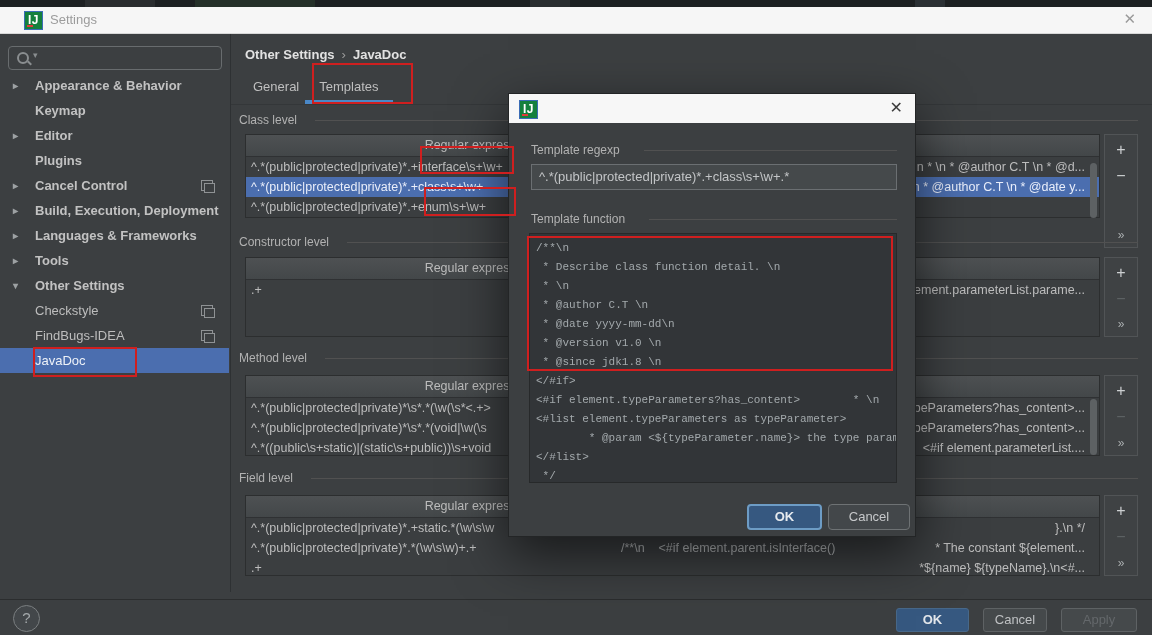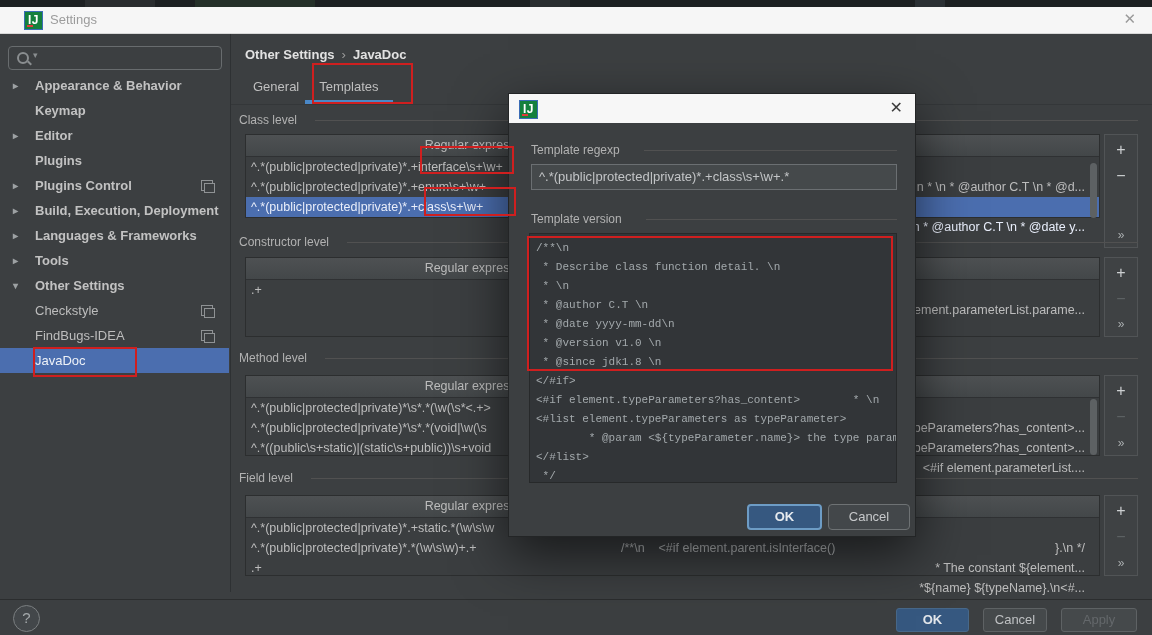--- a/index.html
+++ b/index.html
@@ -44,21 +44,21 @@
   .tab{position:relative;font-size:13px;color:#bfbfbf;padding:0 6px;height:22px;line-height:22px;cursor:default;}
   .tab.active::after{content:"";position:absolute;left:-8px;right:-8px;bottom:-6px;height:4px;background:#4a88c7;}
   .tab-strip-line{position:absolute;left:231px;right:0;top:97px;height:1px;background:#343739;}
 
   
   .sec-label{position:absolute;left:239px;font-size:12px;color:#b2b2b2;white-space:nowrap;}
   .sec-line{position:absolute;height:1px;background:#515151;right:14px;}
   .tbl{position:absolute;left:245px;width:855px;background:#3b3e40;border:1px solid #2c2e2f;box-sizing:border-box;}
   .tbl-head{height:21px;background:linear-gradient(#4e5153,#434749);border-bottom:1px solid #2f3133;position:relative;}
   .tbl-head-text{position:absolute;left:0;width:465px;text-align:center;font-size:12.5px;color:#bcbcbc;line-height:21px;}
-  .tbl-row{height:20px;line-height:20px;display:flex;font-size:12.5px;color:#bdbdbd;position:relative;white-space:nowrap;flex-direction:column;}
+  .tbl-row{height:20px;line-height:20px;display:flex;font-size:12.5px;color:#bdbdbd;position:relative;white-space:nowrap;}
   .tbl-row.sel{background:#4b6eaf;color:#e9eefb;}
   .rx{padding-left:5px;flex:none;white-space:pre;}
   .tpl{margin-left:auto;padding-right:14px;white-space:pre;}
   .tpl-mid{position:absolute;left:375px;white-space:pre;color:#b3b6b8;}
   .thumb{position:absolute;right:2px;width:7px;background:#5d6163;border-radius:4px;}
   .side-panel{position:absolute;left:1104px;width:34px;background:#3f4244;border:1px solid #515456;
     box-sizing:border-box;display:flex;flex-direction:column;align-items:center;}
   .sbtn{width:100%;text-align:center;color:#cdd0d2;font-size:16px;height:30px;line-height:30px;cursor:default;}
   .sbtn.minus{height:26px;line-height:22px;}
   .sbtn.dim{color:#5f6365;}
@@ -134,21 +134,21 @@
         <div class="tree-item bold">
           <span class="arrow">▸</span>
           <span class="tree-label">Editor</span>
         </div>
         <div class="tree-item bold">
           <span class="arrow"></span>
           <span class="tree-label">Plugins</span>
         </div>
         <div class="tree-item bold">
           <span class="arrow">▸</span>
-          <span class="tree-label">Plugins Control</span>
+          <span class="tree-label">Cancel Control</span>
           <span class="badge"></span>
         </div>
         <div class="tree-item bold">
           <span class="arrow">▸</span>
           <span class="tree-label">Build, Execution, Deployment</span>
         </div>
         <div class="tree-item bold">
           <span class="arrow">▸</span>
           <span class="tree-label">Languages &amp; Frameworks</span>
         </div>
@@ -190,27 +190,27 @@
       <div class="sec-label" style="top: 106px;">Class level</div>
       <div class="sec-line" style="top: 113px; left: 315px;"></div>
       <div class="tbl" style="top: 127px; height: 84px;">
         <div class="tbl-head">
           <span class="tbl-head-text">Regular expression</span>
         </div>
         <div class="tbl-row">
           <span class="rx">^.*(public|protected|private)*.+interface\s+\w+</span>
           <span class="tpl">n * \n * @author C.T \n * @d...</span>
         </div>
-        <div class="tbl-row">
-          <span class="rx">^.*(public|protected|private)*.+enum\s+\w+</span>
-          <span class="tpl"></span>
-        </div>
         <div class="tbl-row sel">
           <span class="rx">^.*(public|protected|private)*.+class\s+\w+</span>
           <span class="tpl">n * @author C.T \n * @date y...</span>
+        </div>
+        <div class="tbl-row">
+          <span class="rx">^.*(public|protected|private)*.+enum\s+\w+</span>
+          <span class="tpl"></span>
         </div>
         <div class="thumb" style="top: 28px; height: 55px;"></div>
       </div>
       <div class="side-panel" style="top: 127px; height: 114px;">
         <div class="sbtn plus">+</div>
         <div class="sbtn minus">−</div>
         <div class="sbtn more">»</div>
       </div>
       <div class="sec-label" style="top: 228px;">Constructor level</div>
       <div class="sec-line" style="top: 235px; left: 347px;"></div>
@@ -291,21 +291,21 @@
   <div class="dlg-title">
     <span class="app-logo">IJ</span>
     <span class="dlg-close">✕</span>
   </div>
   <div class="dlg-sec regexp">
     <span>Template regexp</span>
     <span class="line"></span>
   </div>
   <div class="dlg-field">^.*(public|protected|private)*.+class\s+\w+.*</div>
   <div class="dlg-sec content">
-    <span>Template version</span>
+    <span>Template function</span>
     <span class="line"></span>
   </div>
   <div class="dlg-code">
       <div class="code-line">/**\n</div>
       <div class="code-line"> * Describe class function detail. \n</div>
       <div class="code-line"> * \n</div>
       <div class="code-line"> * @author C.T \n</div>
       <div class="code-line"> * @date yyyy-mm-dd\n</div>
       <div class="code-line"> * @version v1.0 \n</div>
       <div class="code-line"> * @since jdk1.8 \n</div>

